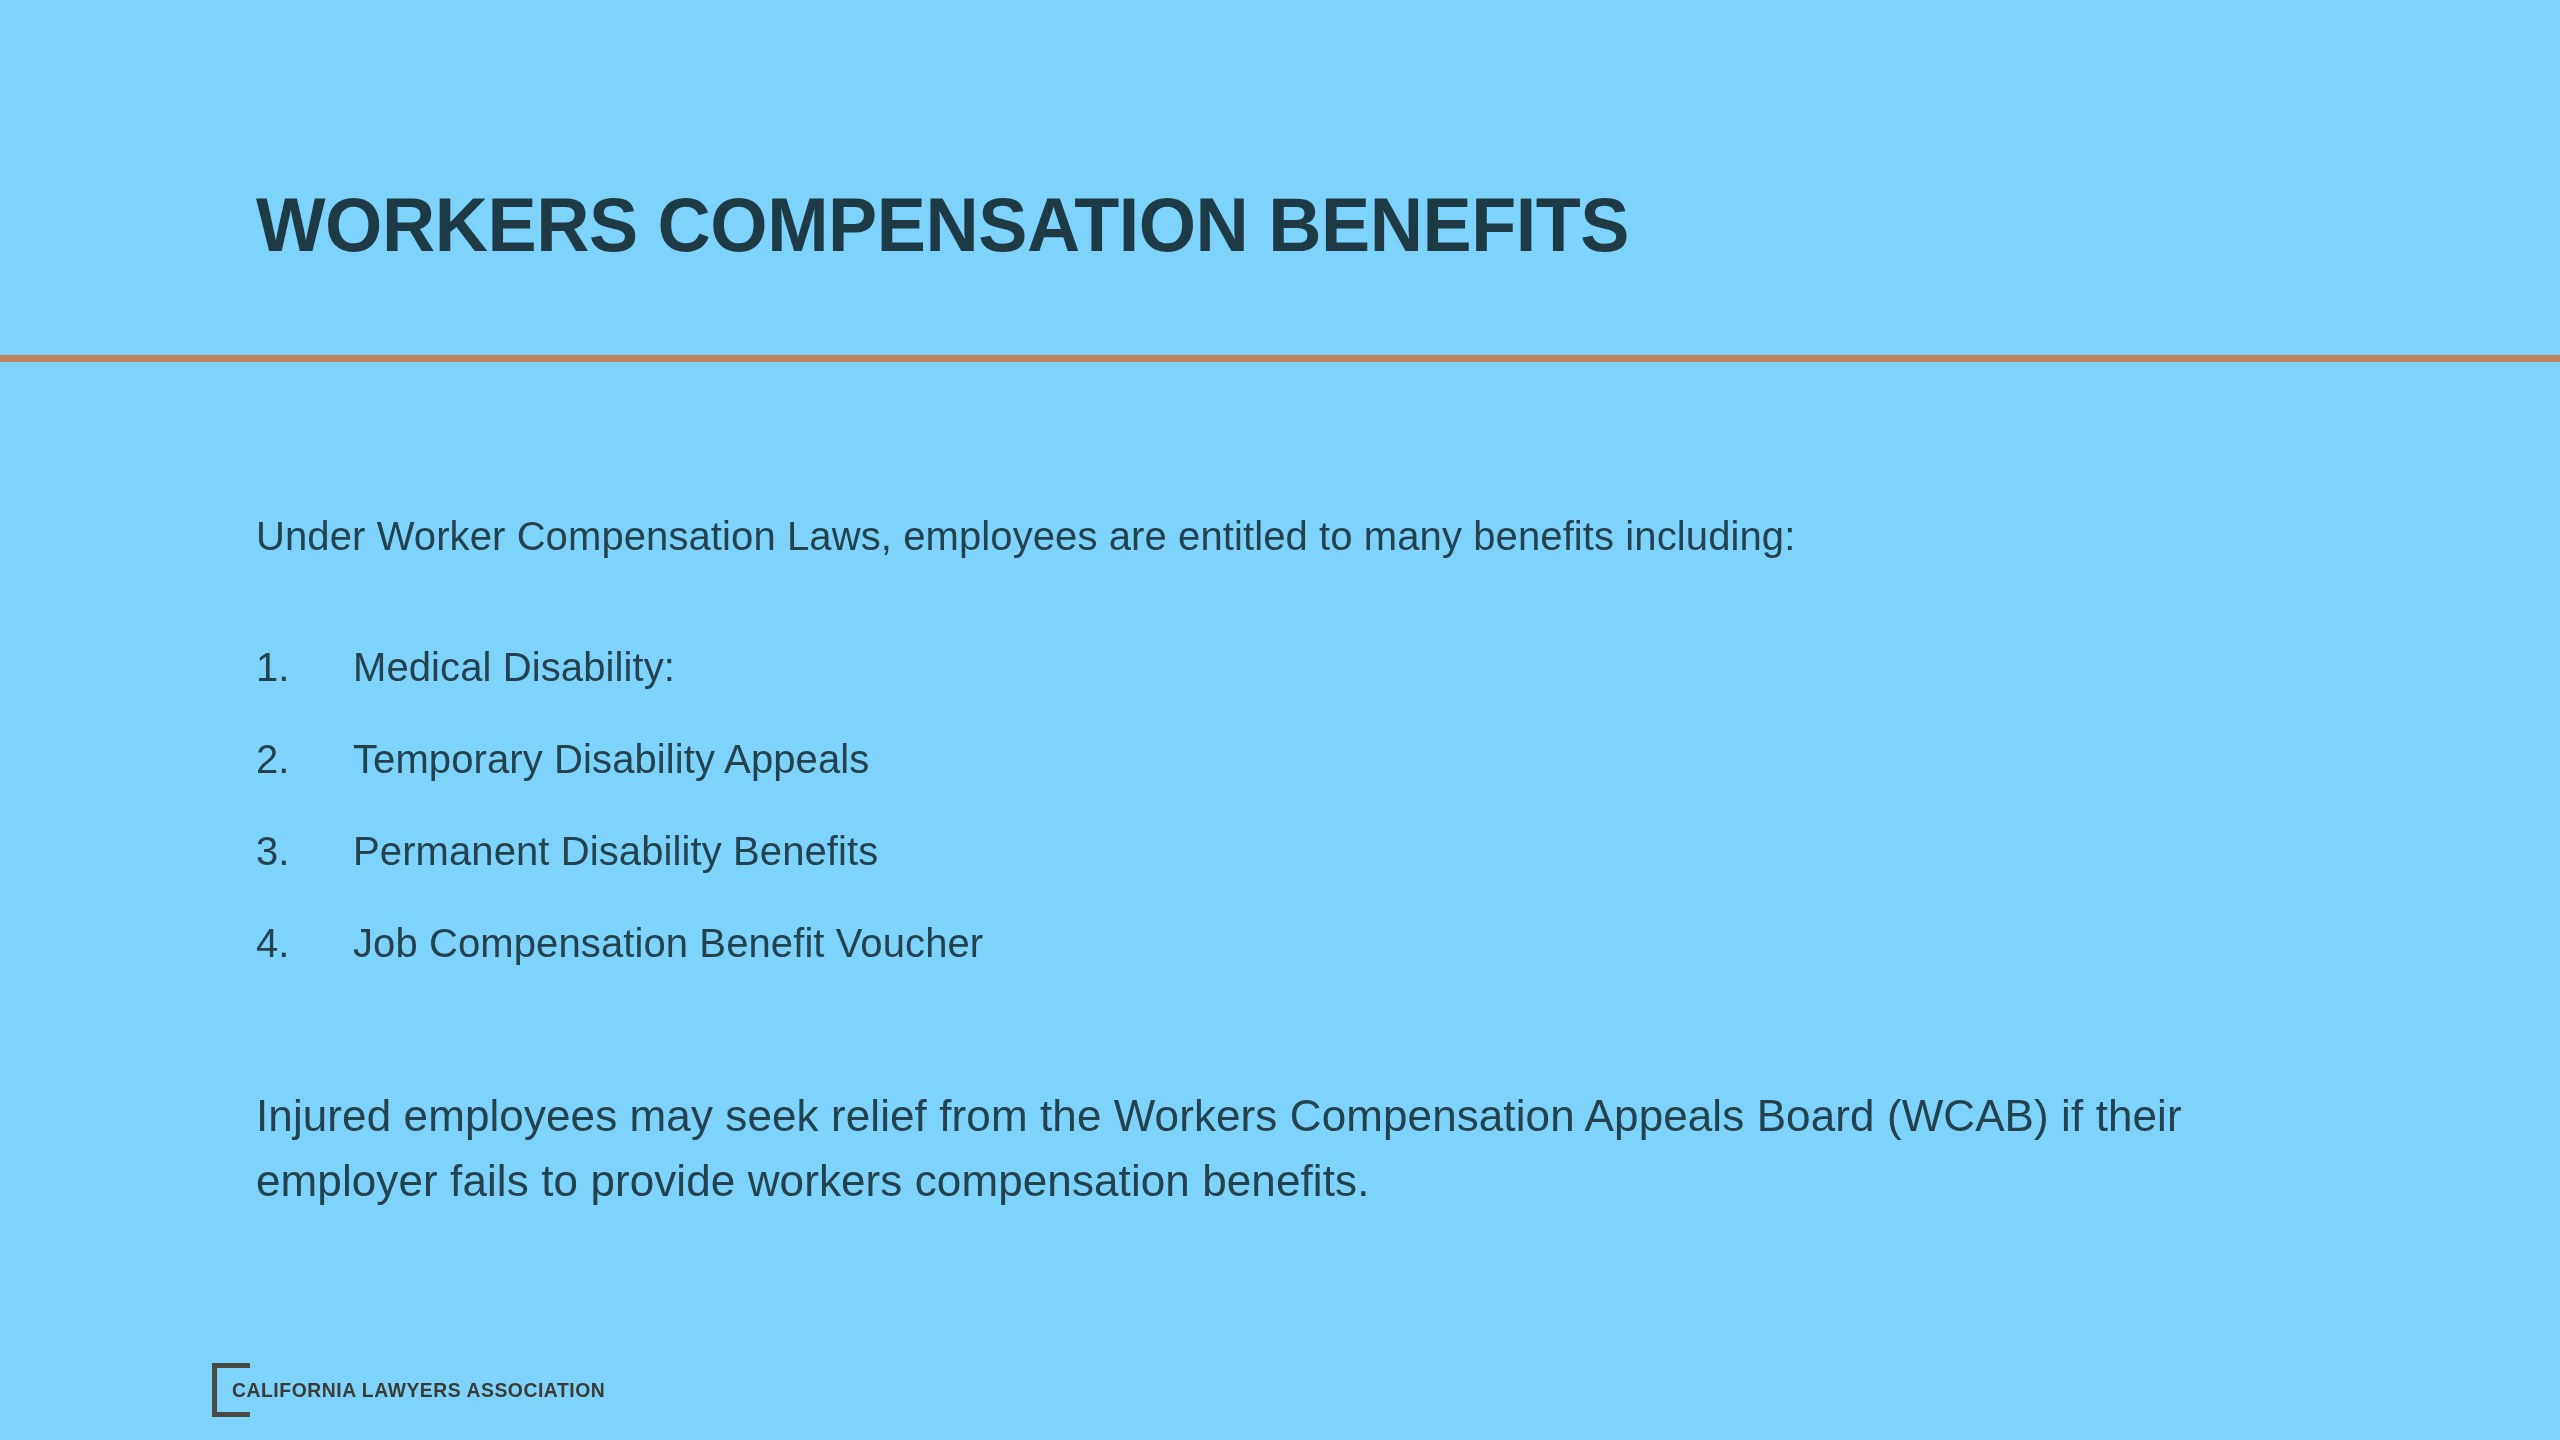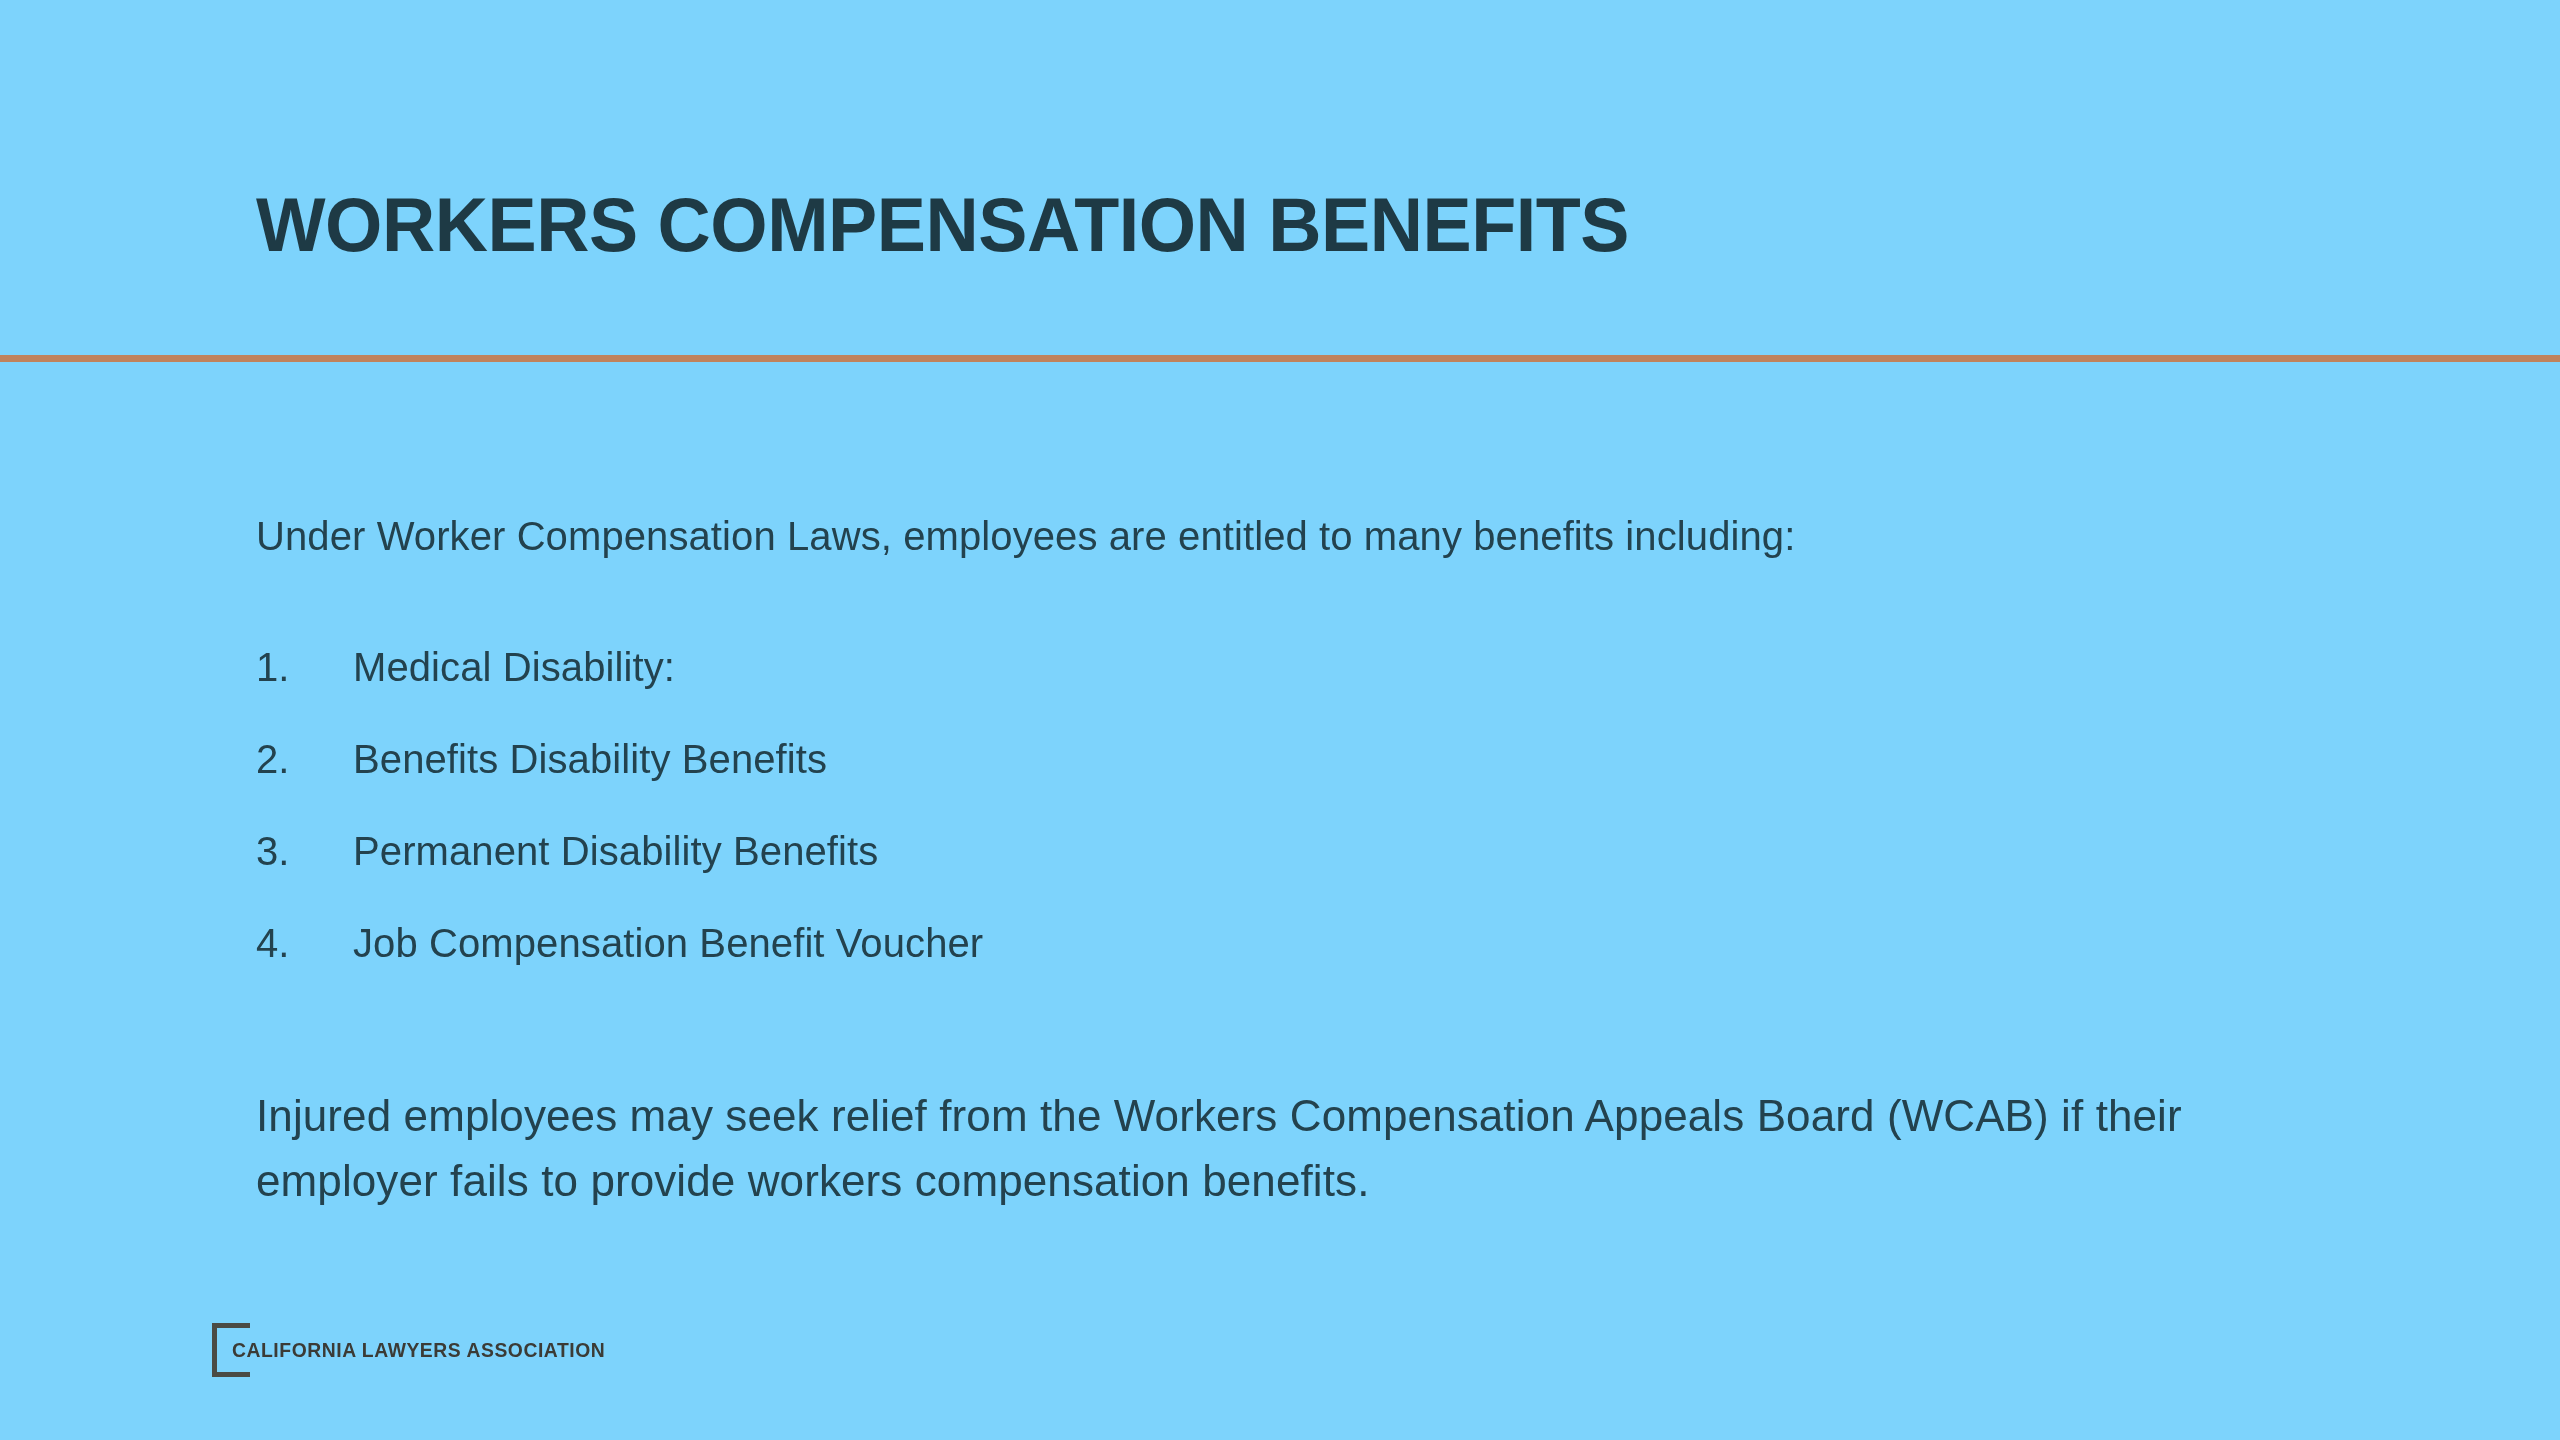--- a/index.html
+++ b/index.html
@@ -105,21 +105,21 @@
     font-size: 44px;
     line-height: 65px;
     color: #23424e;
     letter-spacing: 0.1px;
   }
 
   
   .logo {
     position: absolute;
     left: 212px;
-    top: 1322px;
+    top: 1362px;
     height: 56px;
     display: flex;
     align-items: center;
   }
   .logo-bracket {
     position: relative;
     width: 38px;
     height: 54px;
     flex: 0 0 38px;
     box-sizing: border-box;
@@ -154,21 +154,21 @@
 
     <p class="intro-text">Under Worker Compensation Laws, employees are entitled to many benefits including:</p>
 
     <ol class="benefit-list">
       <li class="benefit-item">
         <span class="benefit-num">1.</span>
         <span class="benefit-label">Medical Disability:</span>
       </li>
       <li class="benefit-item">
         <span class="benefit-num">2.</span>
-        <span class="benefit-label">Benefits Disability Benefits</span>
+        <span class="benefit-label">Temporary Disability Appeals</span>
       </li>
       <li class="benefit-item">
         <span class="benefit-num">3.</span>
         <span class="benefit-label">Permanent Disability Benefits</span>
       </li>
       <li class="benefit-item">
         <span class="benefit-num">4.</span>
         <span class="benefit-label">Job Compensation Benefit Voucher</span>
       </li>
     </ol>

